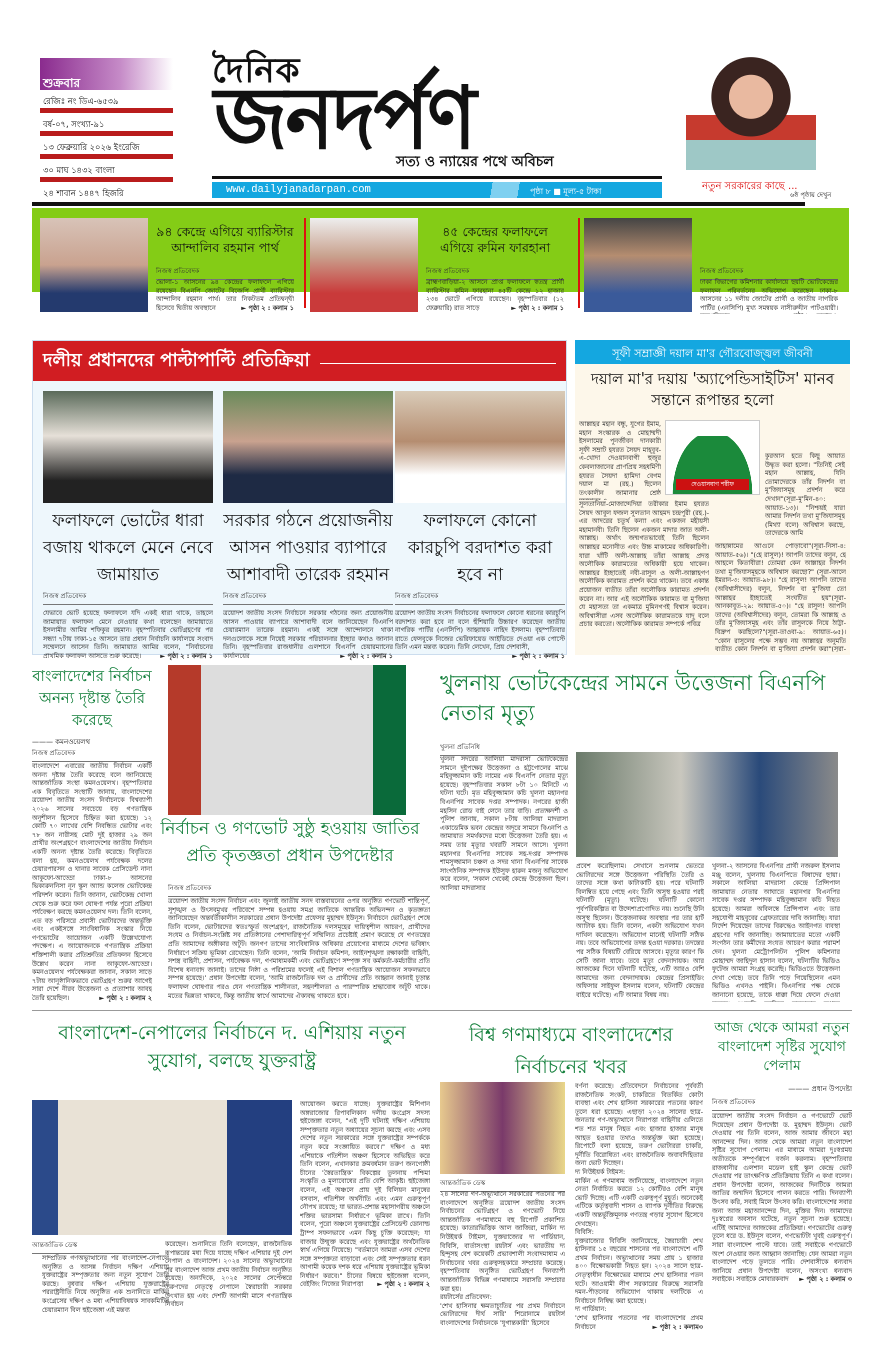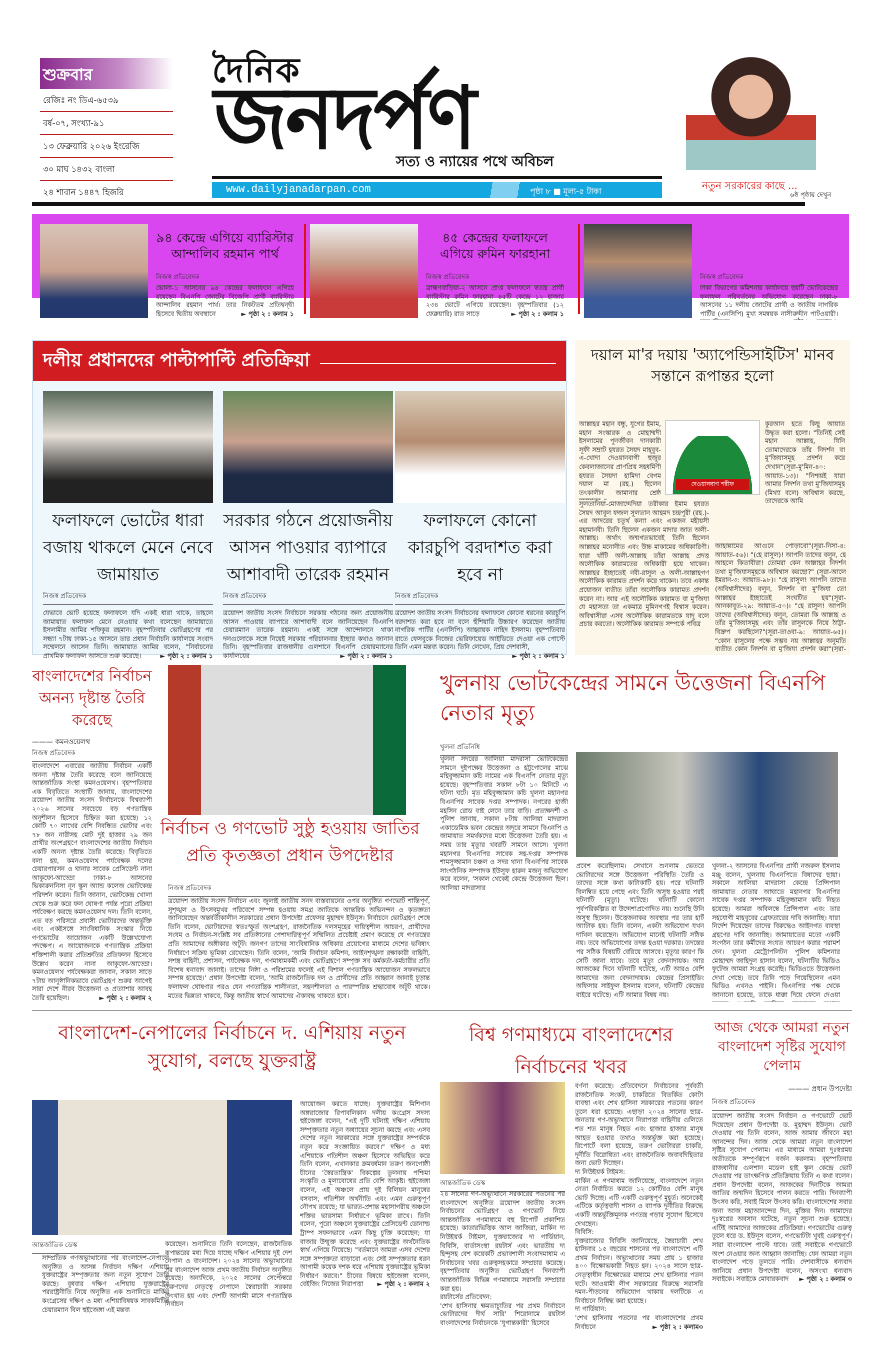--- a/index.html
+++ b/index.html
@@ -3,41 +3,41 @@
 <meta charset="utf-8">
 <style>
 *{box-sizing:border-box;margin:0;padding:0}
 html,body{width:870px;height:1365px;background:#fff;overflow:hidden}
 body{font-family:"DejaVu Sans",sans-serif;color:#111;position:relative}
 .abs{position:absolute}
 .small{font-size:6.4px;line-height:8.6px;color:#222;text-align:justify}
 .rep{font-size:6.5px;color:#333;border-bottom:1px solid #777;padding-bottom:2px;margin-bottom:4px}
 .cont{font-size:6.5px;font-weight:bold;float:right}
 .photo{background:#888;overflow:hidden;position:absolute}
-.hd{font-family:"DejaVu Sans",sans-serif;text-align:center;color:#b91c1c;line-height:1.25}
+.hd{font-family:"DejaVu Sans",sans-serif;text-align:center;color:#15803d;line-height:1.25}
 
 
 #datebox{left:40px;top:58px;width:133px}
-#daybar{height:31px;background:linear-gradient(90deg,#8a2b8e,#c58ac7 60%,#fff);color:#fff;font-size:16px;font-weight:bold;padding:4px 3px}
-.dline{font-size:8.3px;padding:5px 3px;border-bottom:1px solid #b91c1c;height:23px}
+#daybar{height:24px;background:linear-gradient(90deg,#8a2b8e,#c58ac7 60%,#fff);color:#fff;font-size:12px;font-weight:bold;padding:16px 3px}
+.dline{font-size:8.3px;padding:5px 3px;border-bottom:5px solid #b91c1c;height:23px}
 .dline:last-child{border-bottom:none}
 #logo-small{left:212px;top:44px;font-size:34px;font-weight:bold;letter-spacing:1px}
 #logo-big{left:214px;top:78px;font-size:82px;font-weight:900;line-height:82px;letter-spacing:-2px;transform:scaleY(1.05)}
 #tagline{left:396px;top:150px;font-size:14px;font-weight:bold}
 #logo-rule{left:212px;top:176px;width:450px;height:3px;background:#111}
 #webbar{left:212px;top:182px;width:450px;height:16px;background:linear-gradient(100deg,#14a7e0 0 62%,#7fd0f0 62% 68%,#14a7e0 68%)}
 #website{left:226px;top:183px;color:#fff;font-family:Liberation Mono, monospace;font-size:10.5px}
 #priceinfo{left:530px;top:185px;color:#fff;font-size:8px}
 #promo-photo{left:686px;top:48px;width:130px;height:122px;background:radial-gradient(circle at 50% 40%,#e9b9a0 0 22%,#3a2420 23% 40%,transparent 41%),linear-gradient(180deg,#fff 0 55%,#c63a2e 55% 75%,#9ec8c6 75%)}
 #promo-caption{left:702px;top:178px;color:#d11;font-size:10px}
 #promo-see{left:790px;top:190px;font-size:6.5px}
 #mast-rule{left:32px;top:202px;width:773px;height:4px;background:#111}
 
 
-#band{left:32px;top:214px;width:817px;height:84px;background:#d946ef}
+#band{left:32px;top:208px;width:817px;height:84px;background:#84cc16}
 .bitem{position:absolute;top:10px;height:94px}
 .bitem .photo{top:0;left:0;width:108px;height:94px}
 .bitem .bh{position:absolute;left:116px;top:6px;width:138px;font-size:12.5px;text-align:center;line-height:16px}
 .bitem .brep{position:absolute;left:116px;top:48px;width:138px}
 .bitem .btxt{position:absolute;left:116px;top:60px;width:138px}
 .vsep{position:absolute;top:10px;width:2px;height:90px;background:#d11}
 
 
 #sec1{left:32px;top:340px;width:535px;height:315px;border:1px solid #cde;background:#eef7fc}
 #sec1-bar{height:40px;background:#d11d22;color:#fff;font-size:18px;padding:8px 10px;font-weight:bold;display:flex;align-items:center;gap:10px}
@@ -156,26 +156,27 @@
   </div>
   <div class="col3" style="left:362px">
     <div class="photo" style="background:linear-gradient(180deg,#d9cbb8,#b58d70 45%,#fff 75%)"></div>
     <div class="h">ফলাফলে কোনো কারচুপি বরদাশত করা হবে না</div>
     <div class="rep">নিজস্ব প্রতিবেদক</div>
     <div class="small" style="max-height: 60px; overflow: hidden;"><span>ত্রয়োদশ জাতীয় সংসদ নির্বাচনের ফলাফলে কোনো ধরনের কারচুপি বরদাশত করা হবে না বলে হুঁশিয়ারি উচ্চারণ করেছেন জাতীয় নাগরিক পার্টির (এনসিপি) আহ্বায়ক নাহিদ ইসলাম। বৃহস্পতিবার রাতে ফেসবুকে নিজের ভেরিফায়েড আইডিতে দেওয়া এক পোস্টে তিনি এমন মন্তব্য করেন। তিনি লেখেন, প্রিয় দেশবাসী,</span> <span class="cont">► পৃষ্ঠা ২ : কলাম ১</span></div>
   </div>
 </div>
 
 <div id="sufi" class="abs">
+  <div id="sufi-bar">সূফী সম্রাজ্ঞী দয়াল মা'র গৌরবোজ্জ্বল জীবনী</div>
   <div id="sufi-h">দয়াল মা'র দয়ায় 'অ্যাপেন্ডিসাইটিস' মানব সন্তানে রূপান্তর হলো</div>
   <div id="sufi-img" class="abs">
     <div style="position:absolute;bottom:4px;left:10px;right:10px;background:#c11;color:#fff;font-size:6px;text-align:center">দেওয়ানবাগ শরীফ</div>
   </div>
   <div id="sufi-l" class="abs small" style="overflow: hidden; max-height: 80px;">আল্লাহর মহান বন্ধু, যুগের ইমাম, মহান সংস্কারক ও মোহাম্মদী ইসলামের পুনর্জীবন দানকারী সূফী সম্রাট হযরত সৈয়দ মাহ্‌বুব-এ-খোদা দেওয়ানবাগী হুজুর কেবলাজানের প্রাণপ্রিয় সহধর্মিণী হযরত সৈয়দা হামিদা বেগম দয়াল মা (রহ.) ছিলেন তৎকালীন জামানার শ্রেষ্ঠ মহামানব ও</div>
-  <div id="sufi-r" class="abs small" style="overflow: hidden; max-height: 120px;">কুরআন হতে কিছু আয়াত উদ্ধৃত করা হলো। "তিনিই সেই মহান আল্লাহ, যিনি তোমাদেরকে তাঁর নিদর্শন বা মু'জিযাসমূহ প্রদর্শন করে দেখান"(সূরা-মু'মিন-৪০: আয়াত-১৩)। "নিশ্চয়ই যারা আমার নিদর্শন তথা মু'জিযাসমূহ (মিথ্যা বলে) অবিশ্বাস করছে, তাদেরকে আমি</div>
+  <div id="sufi-r" class="abs small" style="overflow: hidden; max-height: 120px; margin-top: 32px;">কুরআন হতে কিছু আয়াত উদ্ধৃত করা হলো। "তিনিই সেই মহান আল্লাহ, যিনি তোমাদেরকে তাঁর নিদর্শন বা মু'জিযাসমূহ প্রদর্শন করে দেখান"(সূরা-মু'মিন-৪০: আয়াত-১৩)। "নিশ্চয়ই যারা আমার নিদর্শন তথা মু'জিযাসমূহ (মিথ্যা বলে) অবিশ্বাস করছে, তাদেরকে আমি</div>
   <div id="sufi-b" class="abs small" style="overflow: hidden; max-height: 150px;">সুলতানিয়া-মোজাদ্দেদিয়া তরীকার ইমাম হযরত সৈয়দ আবুল ফজল সুলতান আহমদ চন্দ্রপুরী (রহ.)-এর আদরের চতুর্থ কন্যা এবং একজন মহীয়সী মহামানবী। তিনি ছিলেন একজন মাদার জাত অলী-আল্লাহ। অর্থাৎ জন্মগতভাবেই তিনি ছিলেন আল্লাহর মনোনীত এবং উচ্চ মাকামের অধিকারিণী। যারা খাঁটি অলী-আল্লাহ তাঁরা আল্লাহ প্রদত্ত অলৌকিক কারামতের অধিকারী হয়ে থাকেন। আল্লাহর ইচ্ছাতেই নবী-রাসুল ও অলী-আল্লাহগণ অলৌকিক কারামত প্রদর্শন করে থাকেন। তবে একান্ত প্রয়োজন ব্যতীত তাঁরা অলৌকিক কারামত প্রদর্শন করেন না। আর এই অলৌকিক কারামত বা মু'জিযা যে মহাসত্য তা একমাত্র মুমিনগণই বিশ্বাস করেন। অবিশ্বাসীরা এসব অলৌকিক কারামতকে যাদু বলে প্রচার করতো। অলৌকিক কারামত সম্পর্কে পবিত্র</div>
   <div id="sufi-b2" class="abs small" style="overflow: hidden; max-height: 110px;"><span>জাহান্নামের আগুনে পোড়াবো"(সূরা-নিসা-৪: আয়াত-৫৬)। "(হে রাসুল)! আপনি তাদের বলুন, হে আহলে কিতাবীরা! তোমরা কেন আল্লাহর নিদর্শন তথা মু'জিযাসমূহকে অবিশ্বাস করছো?" (সূরা-আলে ইমরান-৩: আয়াত-৯৮)। "হে রাসুল! আপনি তাদের (অবিশ্বাসীদের) বলুন, নিদর্শন বা মু'জিযা তো আল্লাহর ইচ্ছাতেই সংঘটিত হয়"(সূরা-আনকাবুত-২৯: আয়াত-৫০)। "হে রাসুল! আপনি তাদের (অবিশ্বাসীদের) বলুন, তোমরা কি আল্লাহ ও তাঁর মু'জিযাসমূহ এবং তাঁর রাসুলকে নিয়ে ঠাট্টা-বিদ্রুপ করছিলে?"(সূরা-তাওবা-৯: আয়াত-৬৫)। "কোন রাসুলের পক্ষে সম্ভব নয় আল্লাহর অনুমতি ব্যতীত কোন নিদর্শন বা মু'জিযা প্রদর্শন করা"(সূরা-মু'মিন-৪০: আয়াত-৭৮)। উপরোক্ত</span> </div>
 </div>
 
 <div id="bd-h" class="abs hd">বাংলাদেশের নির্বাচন অনন্য দৃষ্টান্ত তৈরি করেছে</div>
 <div id="bd-src" class="abs">——— কমনওয়েলথ</div>
 <div id="bd-rep" class="abs rep">নিজস্ব প্রতিবেদক</div>
 <div id="bd-txt" class="abs small" style="overflow: hidden; max-height: 240px;"><span>বাংলাদেশে এবারের জাতীয় নির্বাচন একটি অনন্য দৃষ্টান্ত তৈরি করেছে বলে জানিয়েছে আন্তর্জাতিক সংস্থা কমনওয়েলথ। বৃহস্পতিবার এক বিবৃতিতে সংস্থাটি জানায়, বাংলাদেশের ত্রয়োদশ জাতীয় সংসদ নির্বাচনকে বিশ্বব্যাপী ২০২৬ সালের সবচেয়ে বড় গণতান্ত্রিক অনুশীলন হিসেবে চিহ্নিত করা হয়েছে। ১২ কোটি ৭০ লাখের বেশি নিবন্ধিত ভোটার এবং ৭৮ জন নারীসহ মোট দুই হাজার ২৯ জন প্রার্থীর অংশগ্রহণে বাংলাদেশের জাতীয় নির্বাচন একটি অনন্য দৃষ্টান্ত তৈরি করেছে। বিবৃতিতে বলা হয়, কমনওয়েলথ পর্যবেক্ষক দলের চেয়ারপারসন ও ঘানার সাবেক প্রেসিডেন্ট নানা আকুফো-আড্ডো ঢাকা-৮ আসনের ভিকারুননিসা নূন স্কুল অ্যান্ড কলেজ ভোটকেন্দ্র পরিদর্শন করেন। তিনি জানান, ভোটকেন্দ্র খোলা থেকে শুরু করে ফল ঘোষণা পর্যন্ত পুরো প্রক্রিয়া পর্যবেক্ষণ করছে কমনওয়েলথ দল। তিনি বলেন, এত বড় পরিসরে প্রবাসী ভোটারদের অন্তর্ভুক্তি এবং একইসঙ্গে সাংবিধানিক সংস্কার নিয়ে গণভোটের আয়োজন একটি উল্লেখযোগ্য পদক্ষেপ। এ আয়োজনকে গণতান্ত্রিক প্রক্রিয়া শক্তিশালী করার প্রতিশ্রুতির প্রতিফলন হিসেবে উল্লেখ করেন নানা আকুফো-আড্ডো। কমনওয়েলথ পর্যবেক্ষকরা জানান, সকাল সাড়ে ৭টায় আনুষ্ঠানিকভাবে ভোটগ্রহণ শুরুর আগেই সারা দেশে নীরব উত্তেজনা ও প্রত্যাশার আবহ তৈরি হয়েছিল।</span> <span class="cont">► পৃষ্ঠা ২ : কলাম ২</span></div>
 
 <div id="yunus-photo" class="abs photo"></div>

